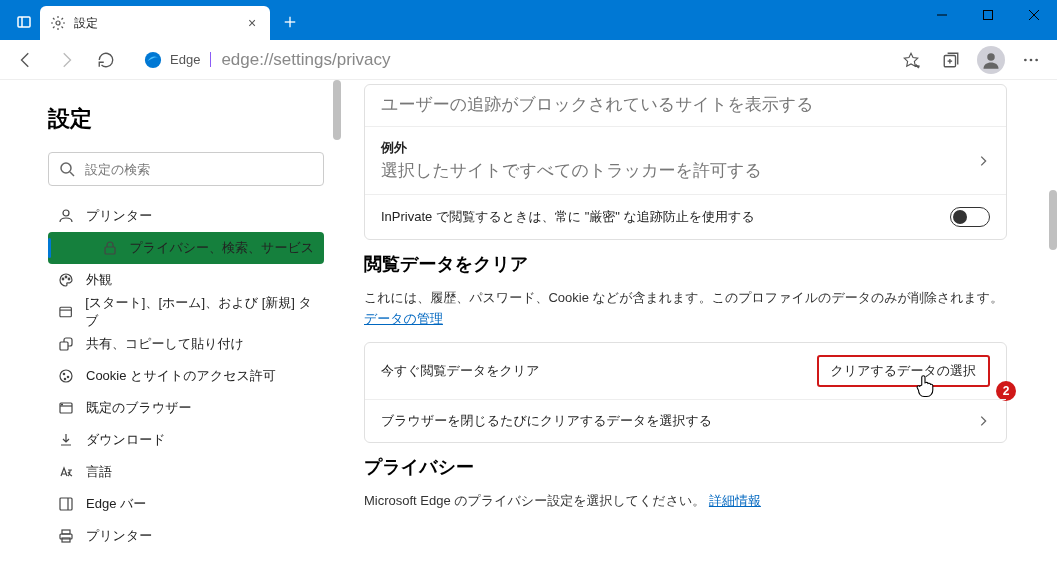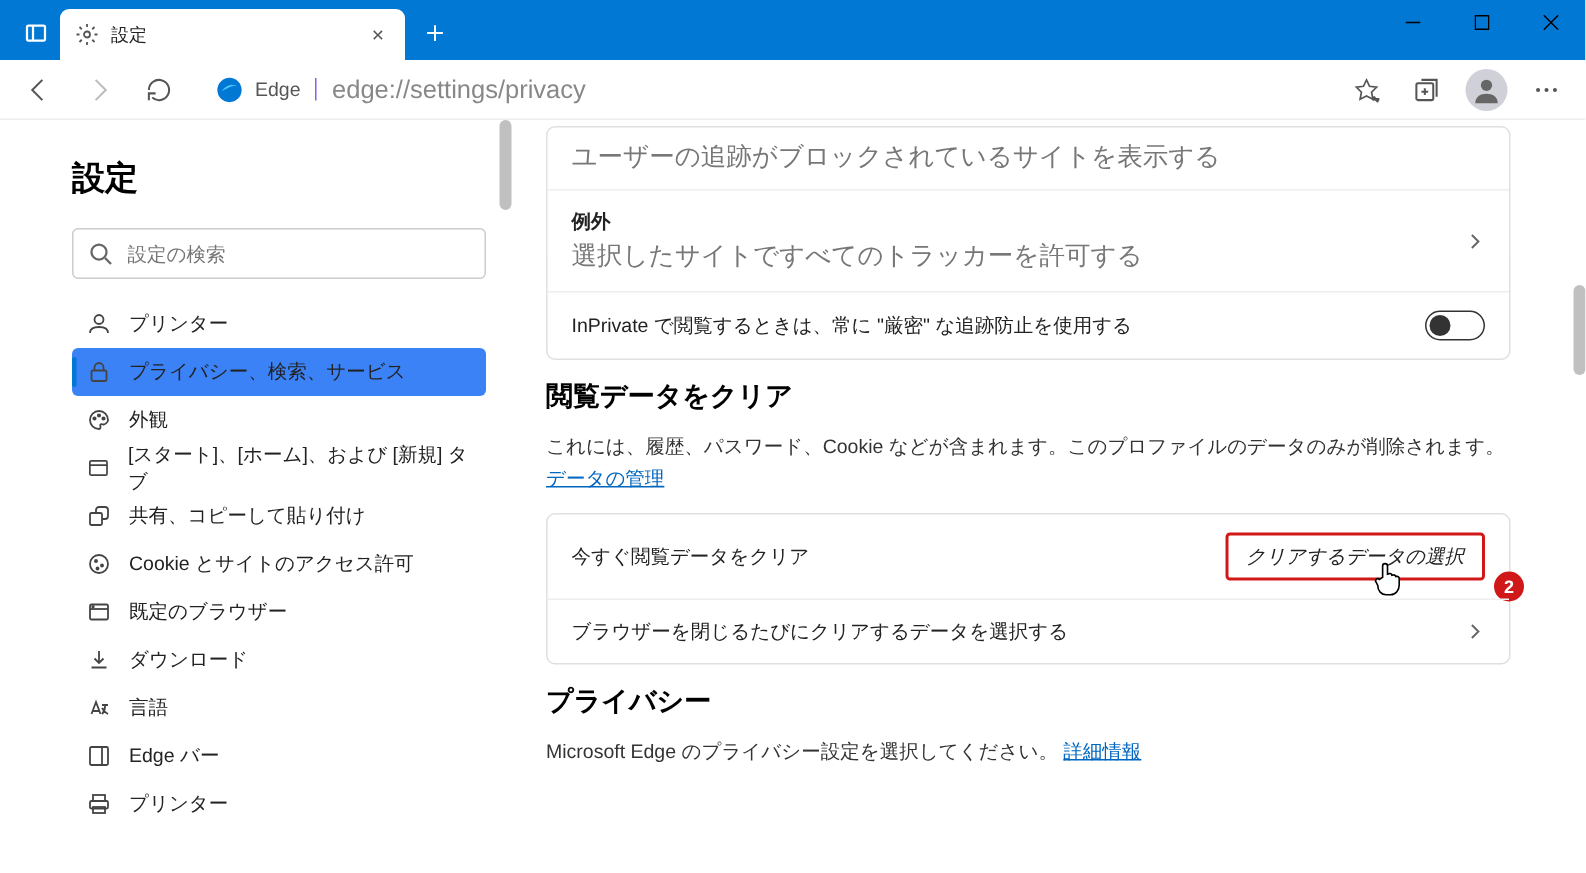--- a/index.html
+++ b/index.html
@@ -28,37 +28,37 @@
 .avatar svg { width: 20px; height: 20px; color: #666; }
 .content { display: flex; height: calc(582px - 80px); position: relative; }
 .sidebar-scroll { position: absolute; left: 333px; top: 0; width: 8px; height: 60px; background: #c0c0c0; border-radius: 4px; }
 .page-scroll { position: absolute; right: 0; top: 110px; width: 8px; height: 60px; background: #c0c0c0; border-radius: 4px; }
 .sidebar { width: 340px; padding: 24px 16px 0 48px; overflow: hidden; }
 .settings-title { font-size: 22px; font-weight: 600; margin-bottom: 18px; }
 .search-box { height: 34px; border: 1px solid #ccc; border-radius: 4px; display: flex; align-items: center; padding: 0 10px; margin-bottom: 14px; }
 .search-box svg { width: 16px; height: 16px; color: #666; margin-right: 10px; }
 .search-box input { border: none; outline: none; flex: 1; font-size: 13px; color: #333; }
 .nav-item { height: 32px; display: flex; align-items: center; padding: 0 10px 0 10px; font-size: 13px; color: #222; cursor: pointer; border-radius: 4px; position: relative; }
-.nav-item.selected { background: #3b82f6; }
+.nav-item.selected { background: #15803d; justify-content: flex-end; }
 .nav-item.selected::before { content: ''; position: absolute; left: 0; top: 6px; bottom: 6px; width: 3px; background: #0078d4; border-radius: 2px; }
 .nav-item svg { width: 16px; height: 16px; margin-right: 12px; color: #444; }
 .main { flex: 1; padding: 0 50px 0 24px; overflow-y: hidden; }
 .section-box { border: 1px solid #e0e0e0; border-radius: 6px; margin-top: 4px; }
 .section-row { padding: 12px 16px; display: flex; align-items: center; justify-content: space-between; position: relative; }
 .section-row + .section-row { border-top: 1px solid #eee; }
 .row-sub { font-size: 17px; color: #777; margin-top: 2px; }
 .row-title { font-size: 13px; color: #222; }
 .row-title-bold { font-size: 13px; color: #222; font-weight: 600; }
 .chevron { color: #666; }
 .toggle { width: 40px; height: 20px; border: 1px solid #333; border-radius: 10px; position: relative; background: #fff; }
 .toggle::after { content: ''; position: absolute; left: 2px; top: 2px; width: 14px; height: 14px; border-radius: 50%; background: #333; }
 .section-header { font-size: 18px; font-weight: 600; margin-top: 12px; margin-bottom: 12px; }
 .section-desc { font-size: 13px; color: #333; margin-bottom: 12px; line-height: 1.6; }
 .link { color: #0067c0; text-decoration: underline; cursor: pointer; }
-.action-btn { border: 2px solid #d01818; padding: 5px 12px; font-size: 13px; color: #222; border-radius: 3px; cursor: pointer; display: inline-block; background: #fff; font-style: italic; }
+.action-btn { border: 2px solid #d01818; padding: 5px 12px; font-size: 13px; color: #222; border-radius: 3px; cursor: pointer; display: inline-block; background: #fff; }
 .cursor-hand { position: absolute; right: 70px; top: 30px; font-size: 20px; pointer-events: none; }
 .badge { position: absolute; right: -10px; top: 38px; width: 20px; height: 20px; background: #d01818; color: #fff; border-radius: 50%; display: flex; align-items: center; justify-content: center; font-size: 12px; font-weight: bold; }
 </style>
 </head>
 <body>
 
 <div class="titlebar">
   <div class="tab-strip">
     <div class="tab-prefix">
       <svg viewBox="0 0 16 16" fill="none" stroke="currentColor" stroke-width="1.5">

